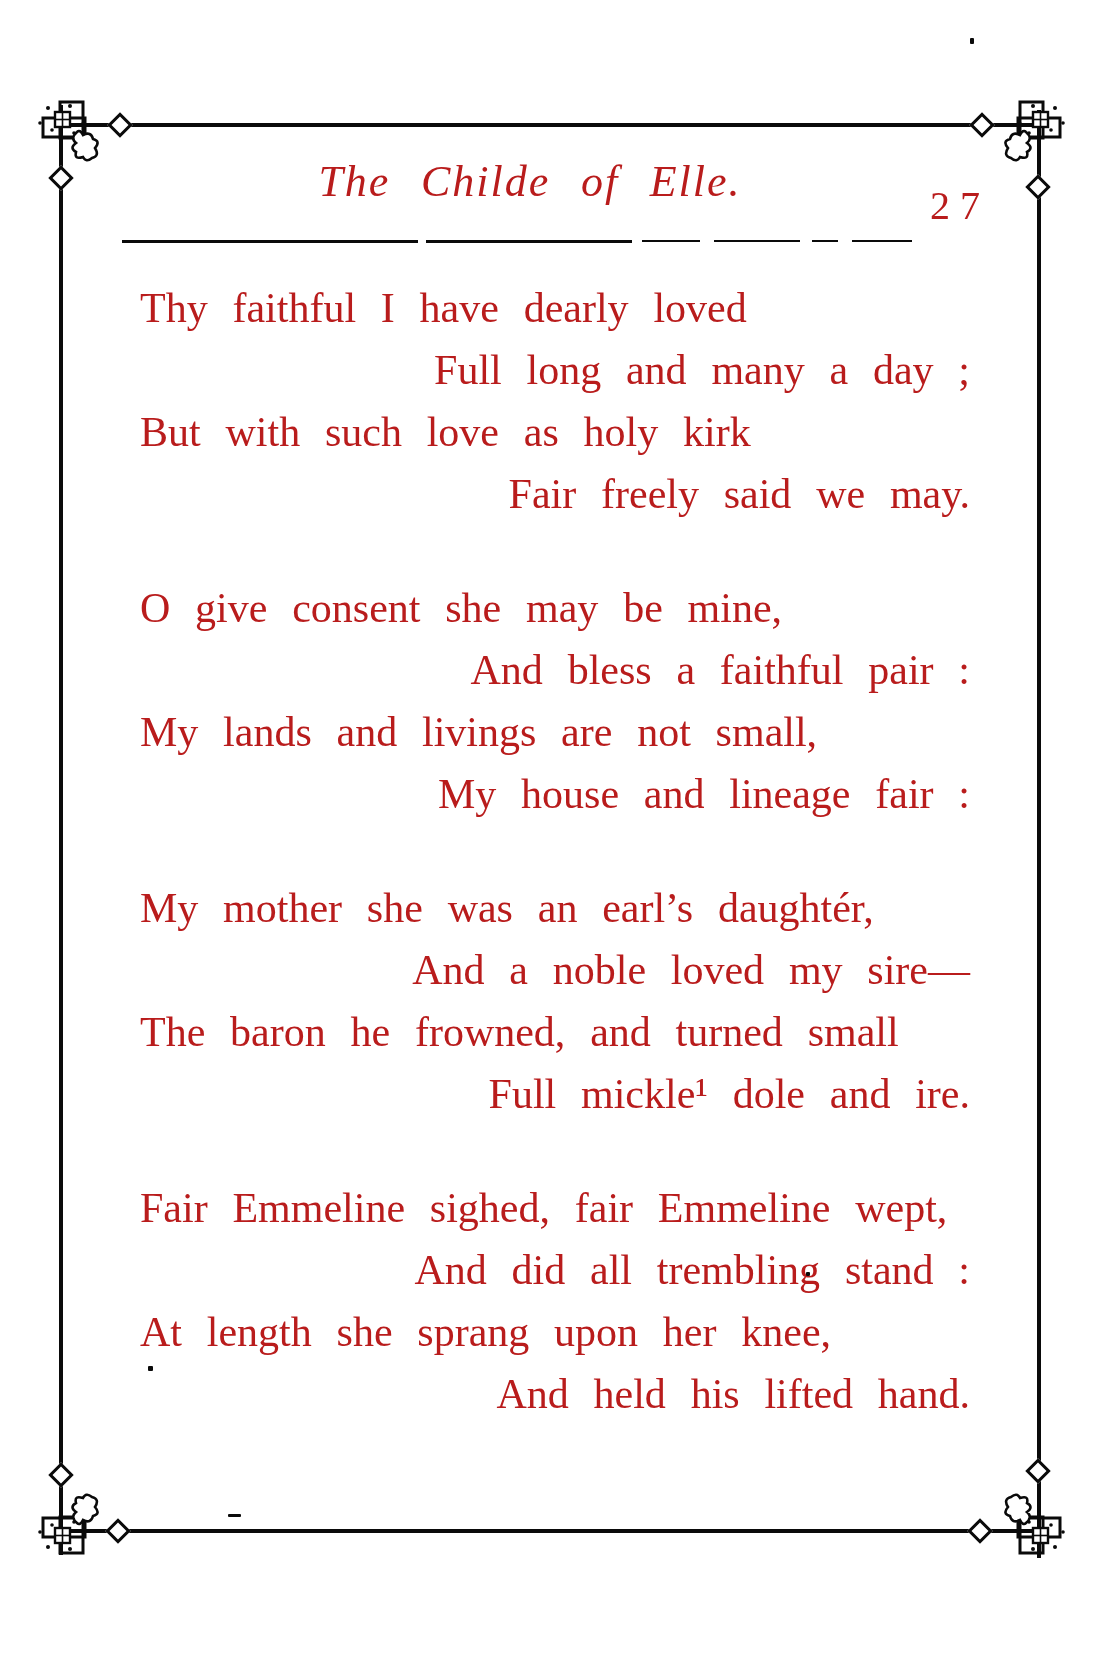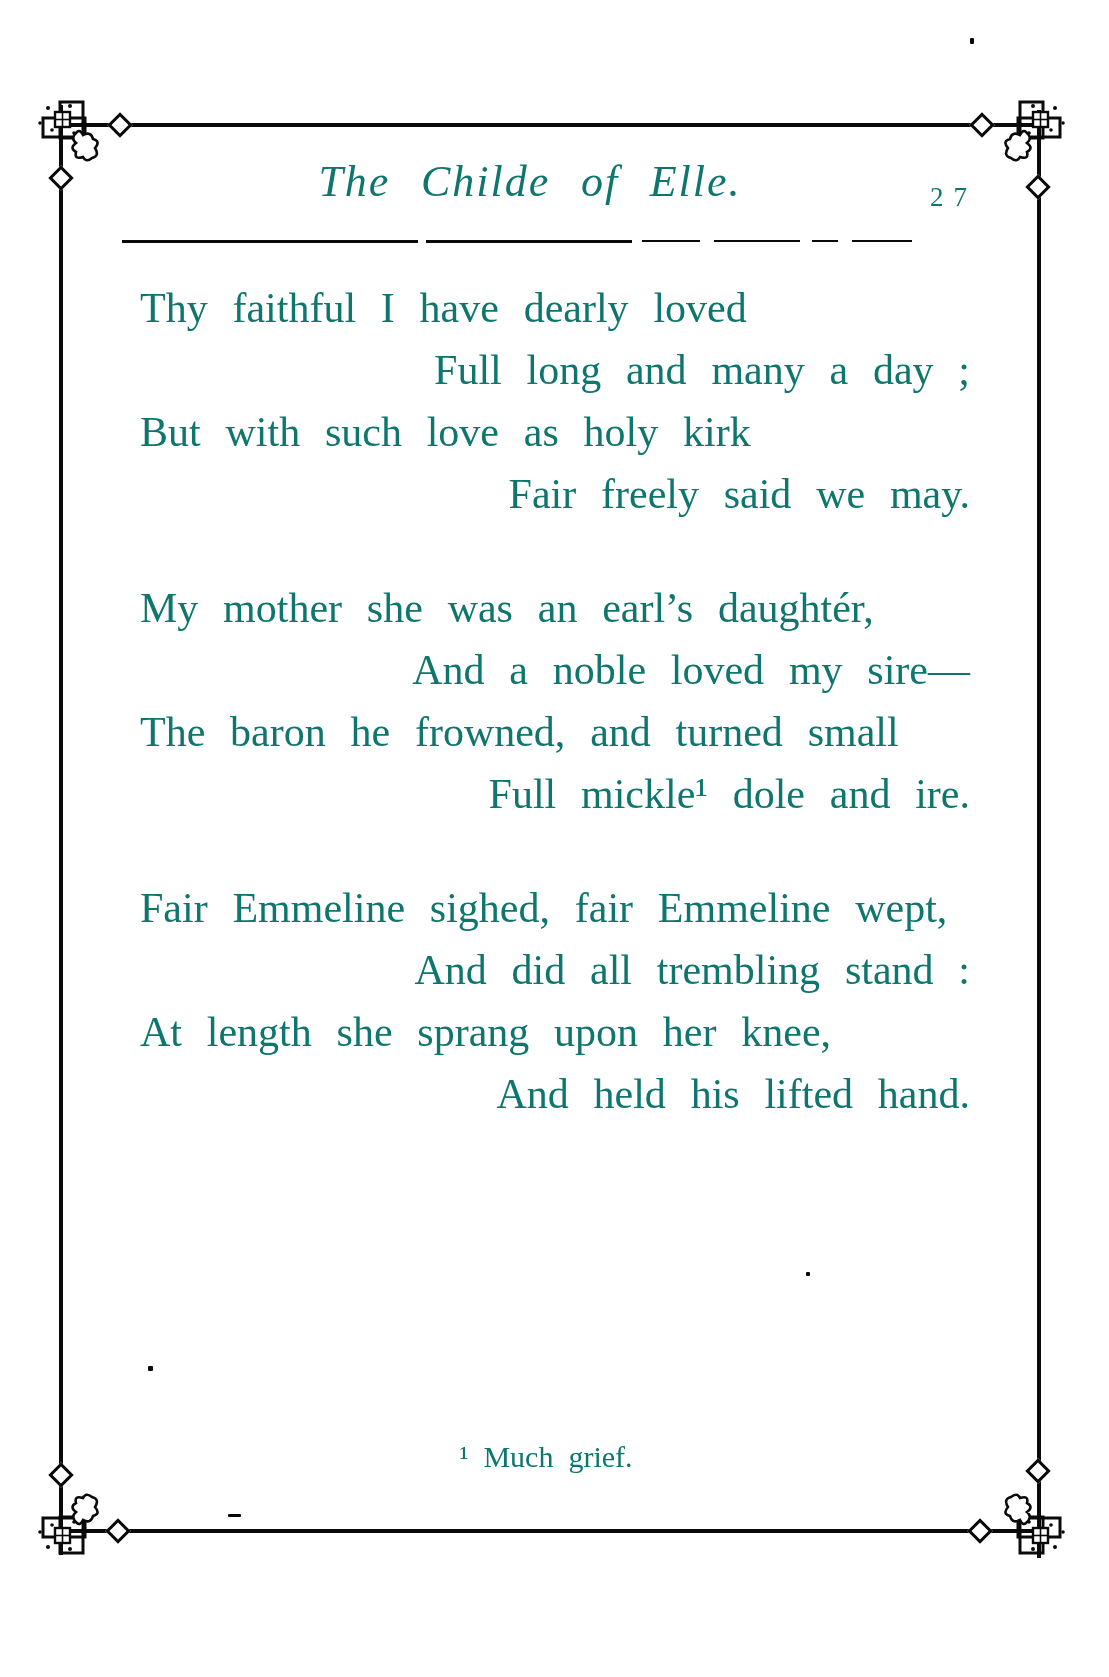--- a/index.html
+++ b/index.html
@@ -2,21 +2,21 @@
 <html><head>
 <meta charset="utf-8">
 <style>
   html,body{margin:0;padding:0;background:#e8e8e8;}
   .page{
     position:relative;
     width:1109px;height:1677px;
     background:#ffffff;
     overflow:hidden;
     font-family:"Liberation Serif","DejaVu Serif",serif;
-    color:#0f766e;
+    color:#b91c1c;
   }
   
   .frame-line{position:absolute;background:#0a0a0a;}
   .frame-top{left:62px;top:123px;width:978px;height:4px;}
   .frame-bottom{left:62px;top:1529px;width:978px;height:4px;}
   .frame-left{left:59px;top:105px;width:4px;height:1450px;}
   .frame-right{left:1037px;top:110px;width:4px;height:1448px;}
   .diamond{
     position:absolute;width:12px;height:12px;
     background:#ffffff;border:3px solid #0a0a0a;
@@ -28,21 +28,21 @@
   .corner.bl{left:28px;top:1481px;transform:scaleY(-1);}
   .corner.br{left:995px;top:1481px;transform:scale(-1,-1);}
   
   .title{
     position:absolute;left:140px;top:156px;width:780px;
     text-align:center;font-style:italic;font-size:44px;
     letter-spacing:2px;word-spacing:0.4em;white-space:nowrap;
   }
   .pagenum{
     position:absolute;left:930px;top:182px;
-    font-size:27px;letter-spacing:10px;
+    font-size:40px;letter-spacing:10px;
   }
   .rule-seg{position:absolute;top:240px;height:3px;background:#0a0a0a;}
   
   .poem{
     position:absolute;left:140px;top:277px;width:830px;
     font-size:42px;line-height:62px;word-spacing:0.34em;
     white-space:nowrap;
   }
   .stanza{margin-bottom:52px;}
   .line.indent{padding-left:44px;text-align:right;}
@@ -115,33 +115,38 @@
   <div class="rule-seg" style="left:852px;width:60px;height:2px;"></div>
 
   <div class="poem">
     <div class="stanza">
       <div class="line">Thy faithful I have dearly loved</div>
       <div class="line indent">Full long and many a day ;</div>
       <div class="line">But with such love as holy kirk</div>
       <div class="line indent">Fair freely said we may.</div>
     </div>
     <div class="stanza">
+      <div class="line">O give consent she may be mine,</div>
+      <div class="line indent">And bless a faithful pair :</div>
+      <div class="line">My lands and livings are not small,</div>
+      <div class="line indent">My house and lineage fair :</div>
+    </div>
+    <div class="stanza">
       <div class="line">My mother she was an earl’s daughtér,</div>
       <div class="line indent">And a noble loved my sire—</div>
       <div class="line">The baron he frowned, and turned small</div>
       <div class="line indent">Full mickle¹ dole and ire.</div>
     </div>
     <div class="stanza">
       <div class="line">Fair Emmeline sighed, fair Emmeline wept,</div>
       <div class="line indent">And did all trembling stand :</div>
       <div class="line">At length she sprang upon her knee,</div>
       <div class="line indent">And held his lifted hand.</div>
     </div>
   </div>
 
-  <div class="footnote">¹ Much grief.</div>
 
   <div class="speck" style="left:970px;top:38px;width:4px;height:6px;"></div>
   <div class="speck" style="left:148px;top:1366px;width:5px;height:5px;"></div>
   <div class="speck" style="left:806px;top:1272px;width:4px;height:4px;"></div>
   <div class="speck" style="left:228px;top:1514px;width:13px;height:3px;"></div>
 
 </div>
 
 </body></html>

